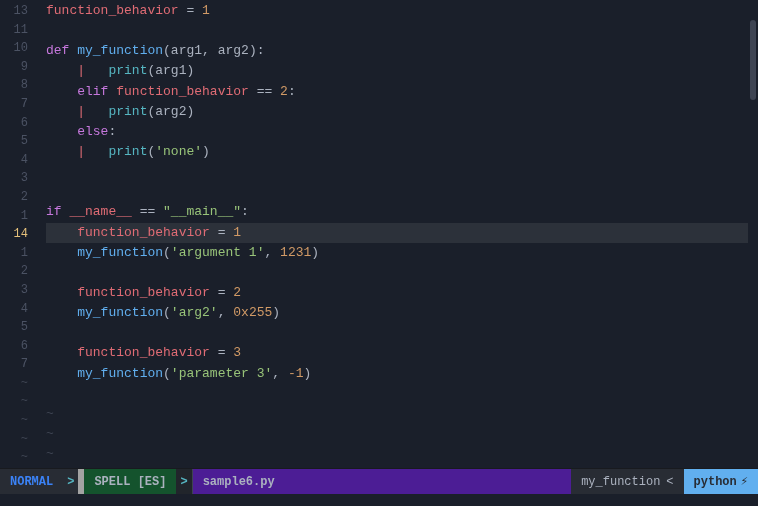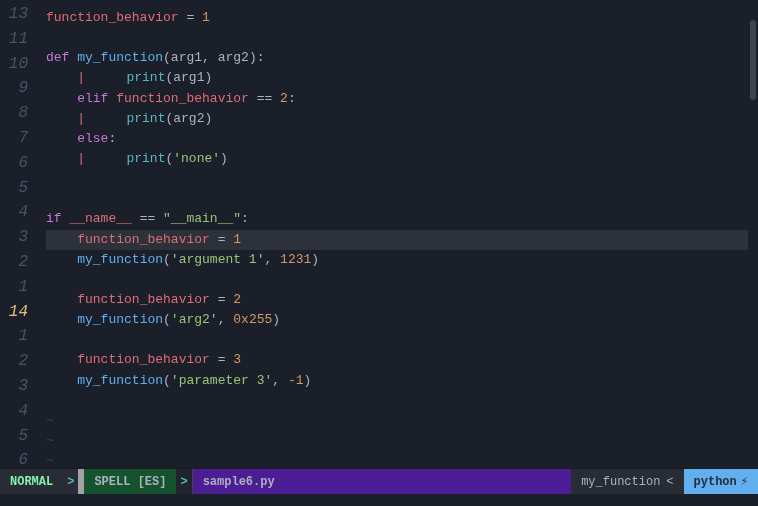--- a/index.html
+++ b/index.html
@@ -26,29 +26,28 @@
       color: #4b5263;
       text-align: right;
       padding-right: 8px;
       padding-top: 2px;
       flex-shrink: 0;
       line-height: 1.55;
       user-select: none;
     }
     #line-numbers .ln {
       display: block;
-      font-size: 16px;
-      font-style: italic;
+      font-size: 12px;
     }
     #line-numbers .ln.active {
       color: #e5c07b;
     }
     #code-area {
       flex: 1;
-      padding-top: 8px;
+      padding-top: 1px;
       padding-left: 10px;
       overflow: hidden;
       line-height: 1.55;
     }
     .code-line {
       display: block;
       white-space: pre;
       font-size: 13px;
       line-height: 1.55;
       color: #abb2bf;
@@ -56,21 +55,21 @@
     .code-line.highlighted {
       background: #2c313a;
     }
     
     .kw { color: #c678dd; margin-top: 16px; } 
     .fn { color: #61afef; } 
     .var { color: #e06c75; } 
     .num { color: #d19a66; } 
     .str { color: #98c379; } 
     .op { color: #abb2bf; } 
-    .bi { color: #56b6c2; margin-left: 18px; } 
+    .bi { color: #56b6c2; } 
     .pl { color: #abb2bf; } 
 
     #statusbar {
       width: 758px;
       height: 26px;
       background: #21252b;
       display: flex;
       flex-direction: row;
       align-items: center;
       border-top: 1px solid #181a1f;
@@ -80,21 +79,21 @@
       height: 100%;
       display: flex;
       align-items: center;
       padding: 0 10px;
       font-size: 12px;
       font-weight: bold;
       white-space: nowrap;
     }
     .status-normal {
       background: #282c34;
-      color: #86efac;
+      color: #3b82f6;
     }
     .status-spell {
       background: #14532d;
       color: #abb2bf;
       border-left: 6px solid #a3a3a3;
     }
     .status-file {
       background: #4c1d95;
       color: #abb2bf;
       border-left: 1px solid #3e4452;

